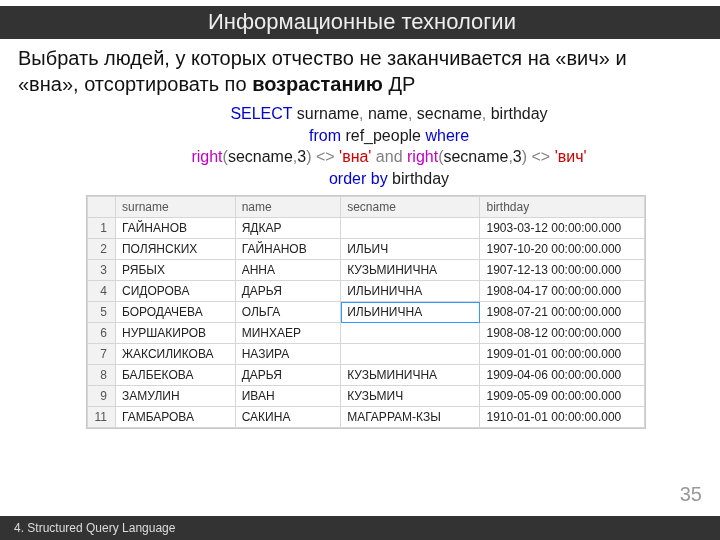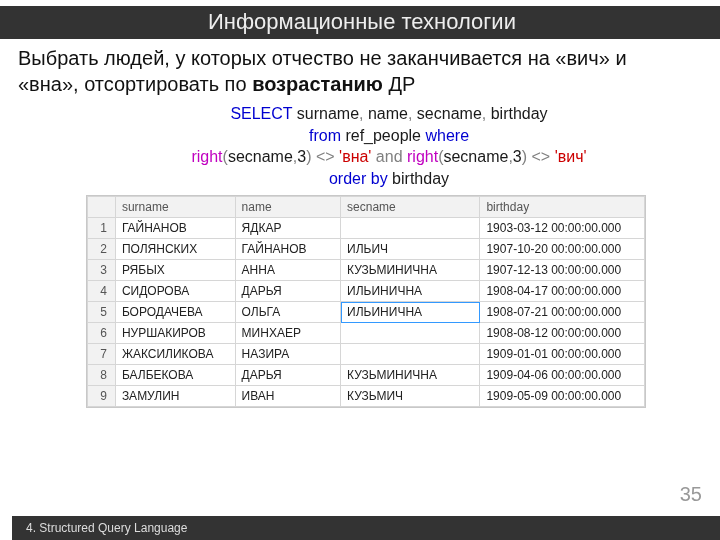--- a/index.html
+++ b/index.html
@@ -69,21 +69,21 @@
     width: 28px;
     padding-right: 8px;
   }
   td.sel {
     background: #fff;
     outline: 1px solid #3399ff;
     outline-offset: -1px;
   }
   .footer {
     position: absolute;
-    left: 12px; right: 0; bottom: 0;
+    left: 0; right: 0; bottom: 0;
     height: 24px;
     background: #333;
     color: #ddd;
     font-size: 12px;
     padding: 4px 14px;
     display: flex;
     justify-content: space-between;
     align-items: center;
   }
   .slidenum {
@@ -180,20 +180,27 @@
           <td>КУЗЬМИНИЧНА</td>
           <td>1909-04-06 00:00:00.000</td>
         </tr>
         <tr>
           <td>9</td>
           <td>ЗАМУЛИН</td>
           <td>ИВАН</td>
           <td>КУЗЬМИЧ</td>
           <td>1909-05-09 00:00:00.000</td>
         </tr>
+        <tr>
+          <td>11</td>
+          <td>ГАМБАРОВА</td>
+          <td>САКИНА</td>
+          <td>МАГАРРАМ-КЗЫ</td>
+          <td>1910-01-01 00:00:00.000</td>
+        </tr>
       </tbody>
   </table>
 </div>
 
 <div class="slidenum">35</div>
 
 <div class="footer">
   <span>4. Structured Query Language</span>
 </div>
 

